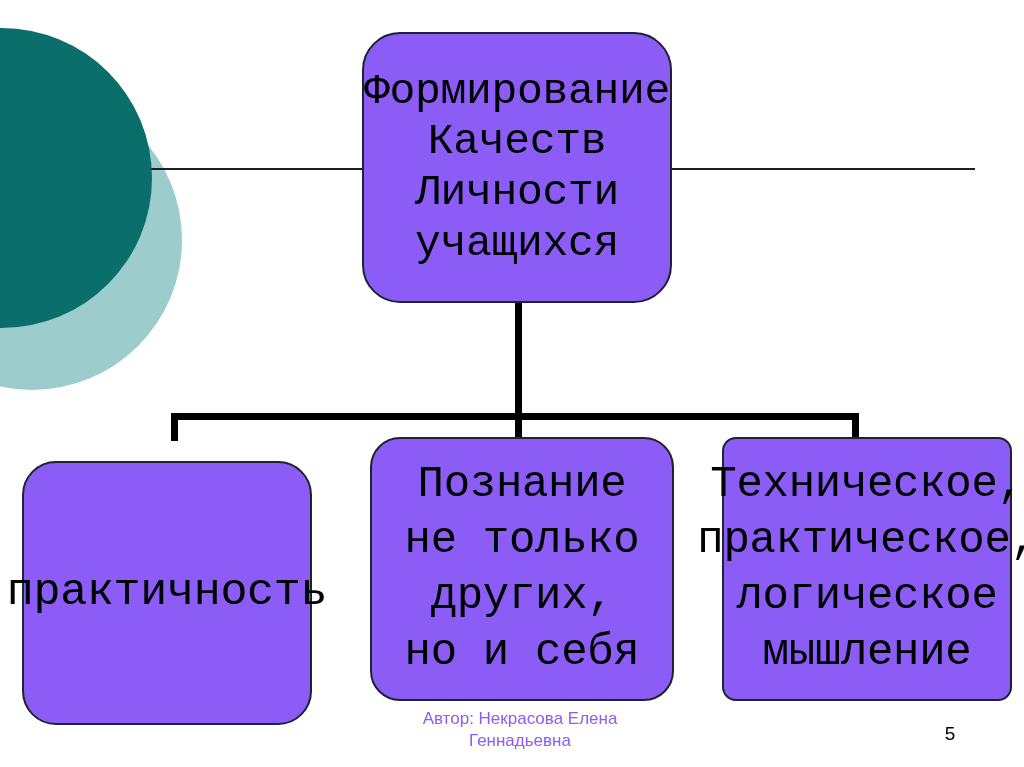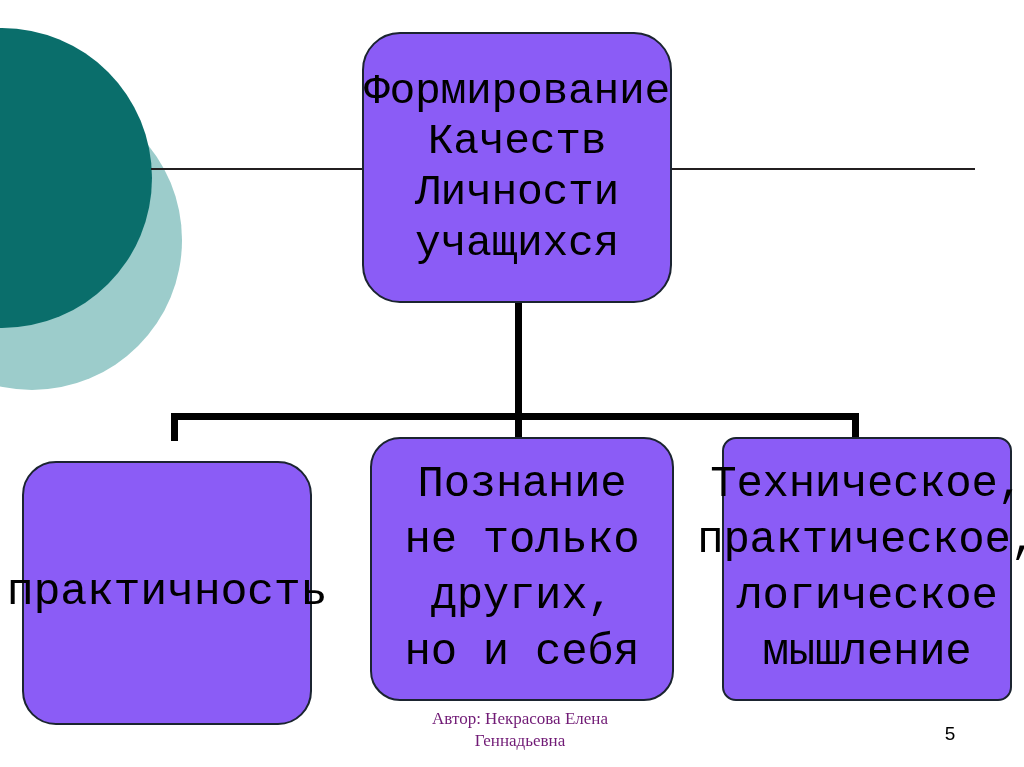--- a/index.html
+++ b/index.html
@@ -161,23 +161,22 @@
   }
 
   
   #footer-author {
     position: absolute;
     left: 330px;
     top: 708px;
     width: 380px;
     text-align: center;
     font-size: 17px;
-    color: #701a75;
+    color: #8b5cf6;
     line-height: 1.32;
-    font-family: Liberation Serif, serif;
   }
   #footer-page-number {
     position: absolute;
     left: 930px;
     top: 723px;
     width: 40px;
     text-align: center;
     font-size: 19px;
     color: #000000;
   }

